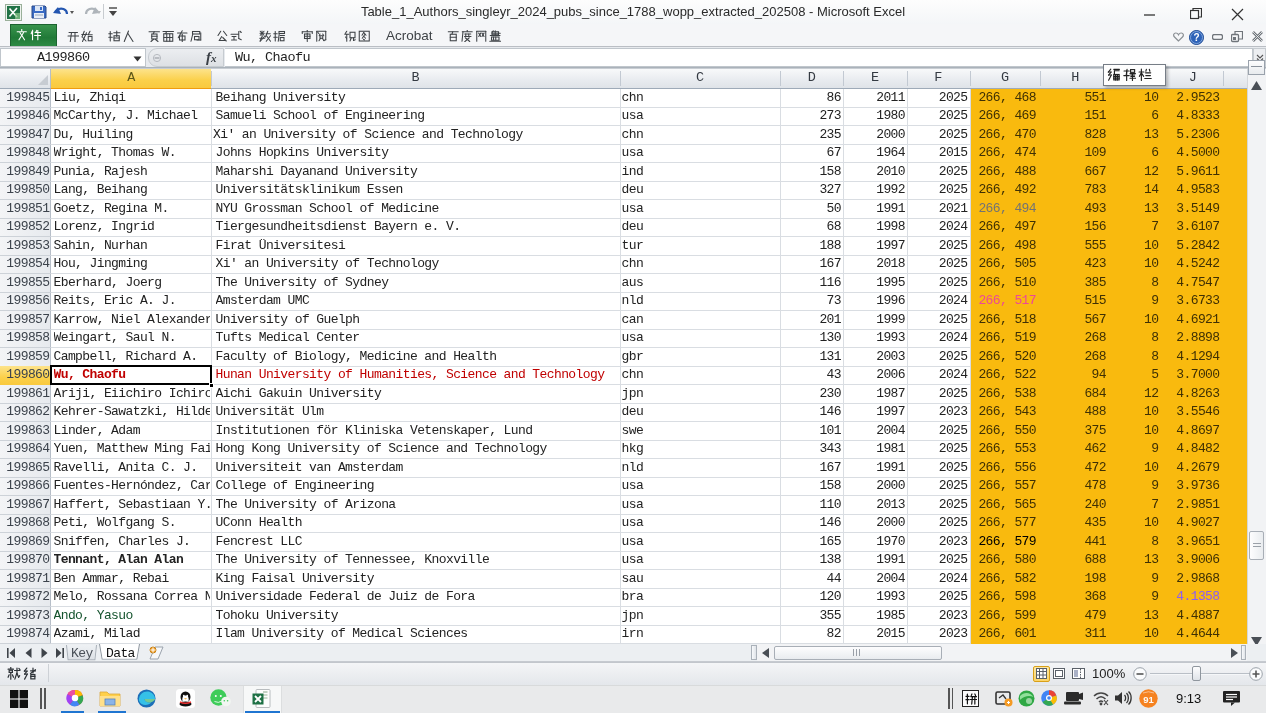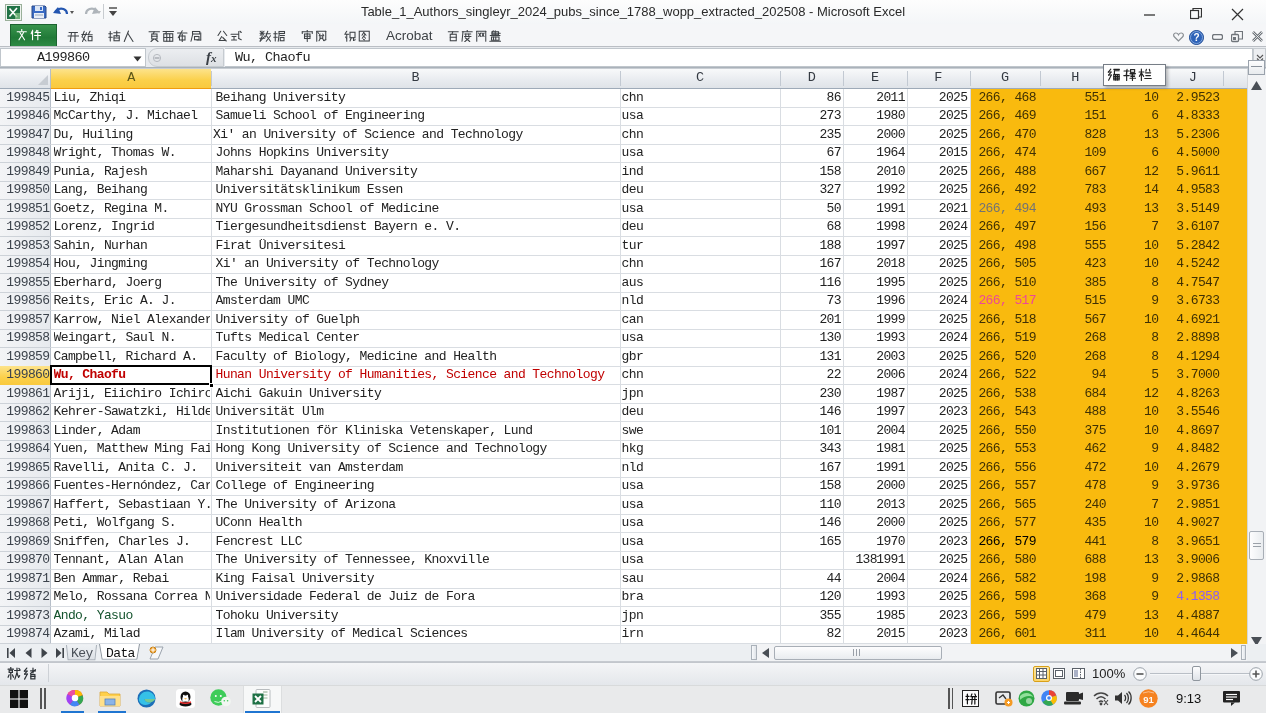--- a/index.html
+++ b/index.html
@@ -552,21 +552,21 @@
 <div class="mono celltxt rt" style="left:975px;top:347.5px;width:61px;color:#3f3004">266, 520</div>
 <div class="mono celltxt rt" style="left:1045px;top:347.5px;width:61px;color:#3f3004">268</div>
 <div class="mono celltxt rt" style="left:1115px;top:347.5px;width:43.5px;color:#3f3004">8</div>
 <div class="mono celltxt rt" style="left:1164px;top:347.5px;width:55.5px;color:#3f3004">4.1294</div>
 <div class="abs" style="left:51px;top:384.0px;width:918.5px;height:1px;background:#d9dde2"></div>
 <div class="abs" style="left:0;top:366.0px;width:51px;height:18.5px;background:linear-gradient(#fde38b,#fbd04a 60%,#f9c93e);border-right:1px solid #f09c0e"></div>
 <div class="mono celltxt rt" style="left:0;top:366.0px;width:49.5px;color:#3c434c">199860</div>
 <div class="mono celltxt" style="left:53.5px;top:366.0px;width:156.5px;color:#c00000;font-weight:bold">Wu, Chaofu</div>
 <div class="mono celltxt" style="left:215.5px;top:366.0px;width:403px;color:#c00000">Hunan University of Humanities, Science and Technology</div>
 <div class="mono celltxt" style="left:621.5px;top:366.0px;width:100px">chn</div>
-<div class="mono celltxt rt" style="left:760px;top:366.0px;width:81px">22</div>
+<div class="mono celltxt rt" style="left:760px;top:366.0px;width:81px">43</div>
 <div class="mono celltxt rt" style="left:845px;top:366.0px;width:60px">2006</div>
 <div class="mono celltxt rt" style="left:908px;top:366.0px;width:59.5px">2024</div>
 <div class="mono celltxt rt" style="left:975px;top:366.0px;width:61px;color:#3f3004">266, 522</div>
 <div class="mono celltxt rt" style="left:1045px;top:366.0px;width:61px;color:#3f3004">94</div>
 <div class="mono celltxt rt" style="left:1115px;top:366.0px;width:43.5px;color:#3f3004">5</div>
 <div class="mono celltxt rt" style="left:1164px;top:366.0px;width:55.5px;color:#3f3004">3.7000</div>
 <div class="abs" style="left:51px;top:402.5px;width:918.5px;height:1px;background:#d9dde2"></div>
 <div class="abs" style="left:0;top:402.5px;width:51px;height:1px;background:#cdd2d8"></div>
 <div class="mono celltxt rt" style="left:0;top:384.5px;width:49.5px;color:#3c434c">199861</div>
 <div class="mono celltxt" style="left:53.5px;top:384.5px;width:156.5px;color:#222;font-weight:normal">Ariji, Eiichiro Ichiro</div>
@@ -679,24 +679,24 @@
 <div class="mono celltxt rt" style="left:760px;top:532.5px;width:81px">165</div>
 <div class="mono celltxt rt" style="left:845px;top:532.5px;width:60px">1970</div>
 <div class="mono celltxt rt" style="left:908px;top:532.5px;width:59.5px">2023</div>
 <div class="mono celltxt rt" style="left:975px;top:532.5px;width:61px;color:#000000">266, 579</div>
 <div class="mono celltxt rt" style="left:1045px;top:532.5px;width:61px;color:#3f3004">441</div>
 <div class="mono celltxt rt" style="left:1115px;top:532.5px;width:43.5px;color:#3f3004">8</div>
 <div class="mono celltxt rt" style="left:1164px;top:532.5px;width:55.5px;color:#3f3004">3.9651</div>
 <div class="abs" style="left:51px;top:569.0px;width:918.5px;height:1px;background:#d9dde2"></div>
 <div class="abs" style="left:0;top:569.0px;width:51px;height:1px;background:#cdd2d8"></div>
 <div class="mono celltxt rt" style="left:0;top:551.0px;width:49.5px;color:#3c434c">199870</div>
-<div class="mono celltxt" style="left:53.5px;top:551.0px;width:156.5px;color:#222;font-weight:normal">Tennant, Alan Alan</div>
+<div class="mono celltxt" style="left:53.5px;top:551.0px;width:156.5px;color:#222;font-weight:bold">Tennant, Alan Alan</div>
 <div class="mono celltxt" style="left:215.5px;top:551.0px;width:403px;color:#222">The University of Tennessee, Knoxville</div>
 <div class="mono celltxt" style="left:621.5px;top:551.0px;width:100px">usa</div>
-<div class="mono celltxt rt" style="left:796px;top:551.0px;width:81px">138</div>
+<div class="mono celltxt rt" style="left:760px;top:551.0px;width:81px">138</div>
 <div class="mono celltxt rt" style="left:845px;top:551.0px;width:60px">1991</div>
 <div class="mono celltxt rt" style="left:908px;top:551.0px;width:59.5px">2025</div>
 <div class="mono celltxt rt" style="left:975px;top:551.0px;width:61px;color:#3f3004">266, 580</div>
 <div class="mono celltxt rt" style="left:1045px;top:551.0px;width:61px;color:#3f3004">688</div>
 <div class="mono celltxt rt" style="left:1115px;top:551.0px;width:43.5px;color:#3f3004">13</div>
 <div class="mono celltxt rt" style="left:1164px;top:551.0px;width:55.5px;color:#3f3004">3.9006</div>
 <div class="abs" style="left:51px;top:587.5px;width:918.5px;height:1px;background:#d9dde2"></div>
 <div class="abs" style="left:0;top:587.5px;width:51px;height:1px;background:#cdd2d8"></div>
 <div class="mono celltxt rt" style="left:0;top:569.5px;width:49.5px;color:#3c434c">199871</div>
 <div class="mono celltxt" style="left:53.5px;top:569.5px;width:156.5px;color:#222;font-weight:normal">Ben Ammar, Rebai</div>

